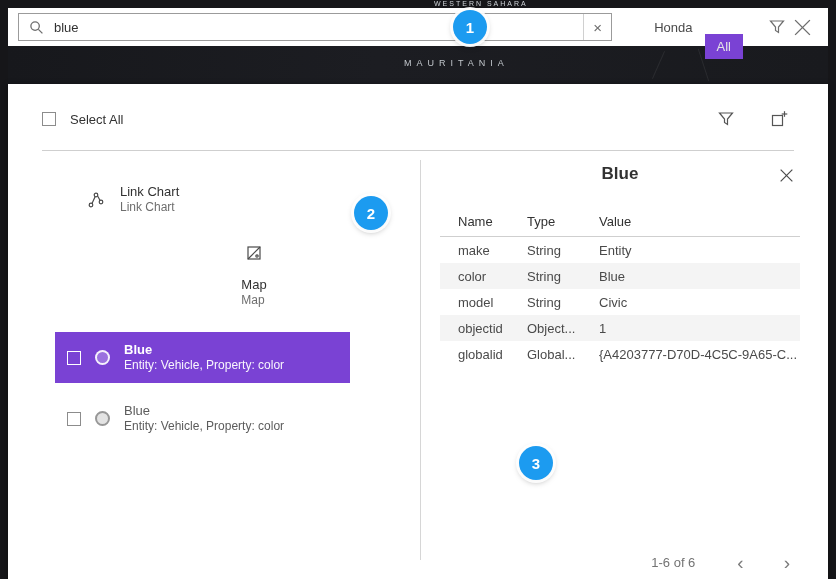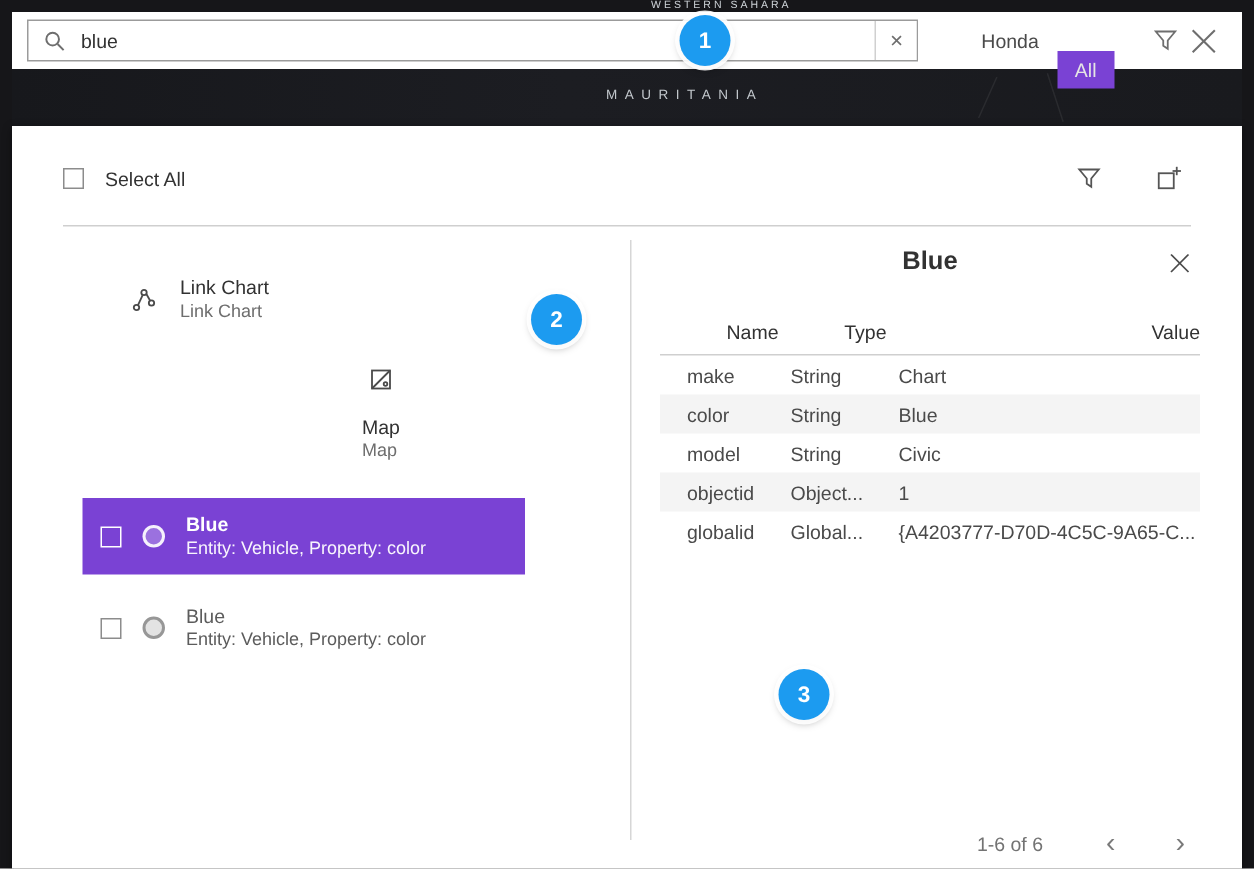--- a/index.html
+++ b/index.html
@@ -77,21 +77,21 @@
     width:11px;height:11px;border-radius:50%;border:2.5px solid #979797;background:#e3e3e3;
     display:inline-block;flex:0 0 auto;box-sizing:content-box;
   }
   .list-item.selected .entity-circle{border-color:rgba(255,255,255,.9);background:rgba(255,255,255,.25);}
   
   .detail{position:absolute;left:432px;top:74px;width:360px;}
   .detail-title{text-align:center;font-size:17px;font-weight:600;color:#323232;margin-top:6px;}
   .detail-close{position:absolute;right:2px;top:6px;}
   .dtable{margin-top:22px;}
   .trow{display:grid;grid-template-columns:79px 72px 1fr;align-items:center;}
-  .thead{height:30px;border-bottom:1px solid #cfcfcf;text-align:right;}
+  .thead{height:30px;border-bottom:1px solid #cfcfcf;}
   .thead .tcell{font-size:13px;color:#323232;}
   .tbody .trow{height:26px;}
   .tbody .trow:nth-child(even){background:#f4f4f4;}
   .tcell{
     font-size:13px;color:#4a4a4a;padding-left:8px;
     white-space:nowrap;overflow:hidden;text-overflow:ellipsis;
   }
   .tcell.first{padding-left:18px;}
   .pagination{position:absolute;right:30px;bottom:16px;display:flex;align-items:center;}
   .page-label{font-size:13px;color:#737373;margin-right:34px;}
@@ -237,21 +237,21 @@
     <div class="dtable">
       <div class="trow thead">
         <span class="tcell first">Name</span>
         <span class="tcell">Type</span>
         <span class="tcell">Value</span>
       </div>
       <div class="tbody">
         <div class="trow">
           <span class="tcell first">make</span>
           <span class="tcell">String</span>
-          <span class="tcell">Chart</span>
+          <span class="tcell">Entity</span>
         </div>
         <div class="trow">
           <span class="tcell first">color</span>
           <span class="tcell">String</span>
           <span class="tcell">Blue</span>
         </div>
         <div class="trow">
           <span class="tcell first">model</span>
           <span class="tcell">String</span>
           <span class="tcell">Civic</span>

